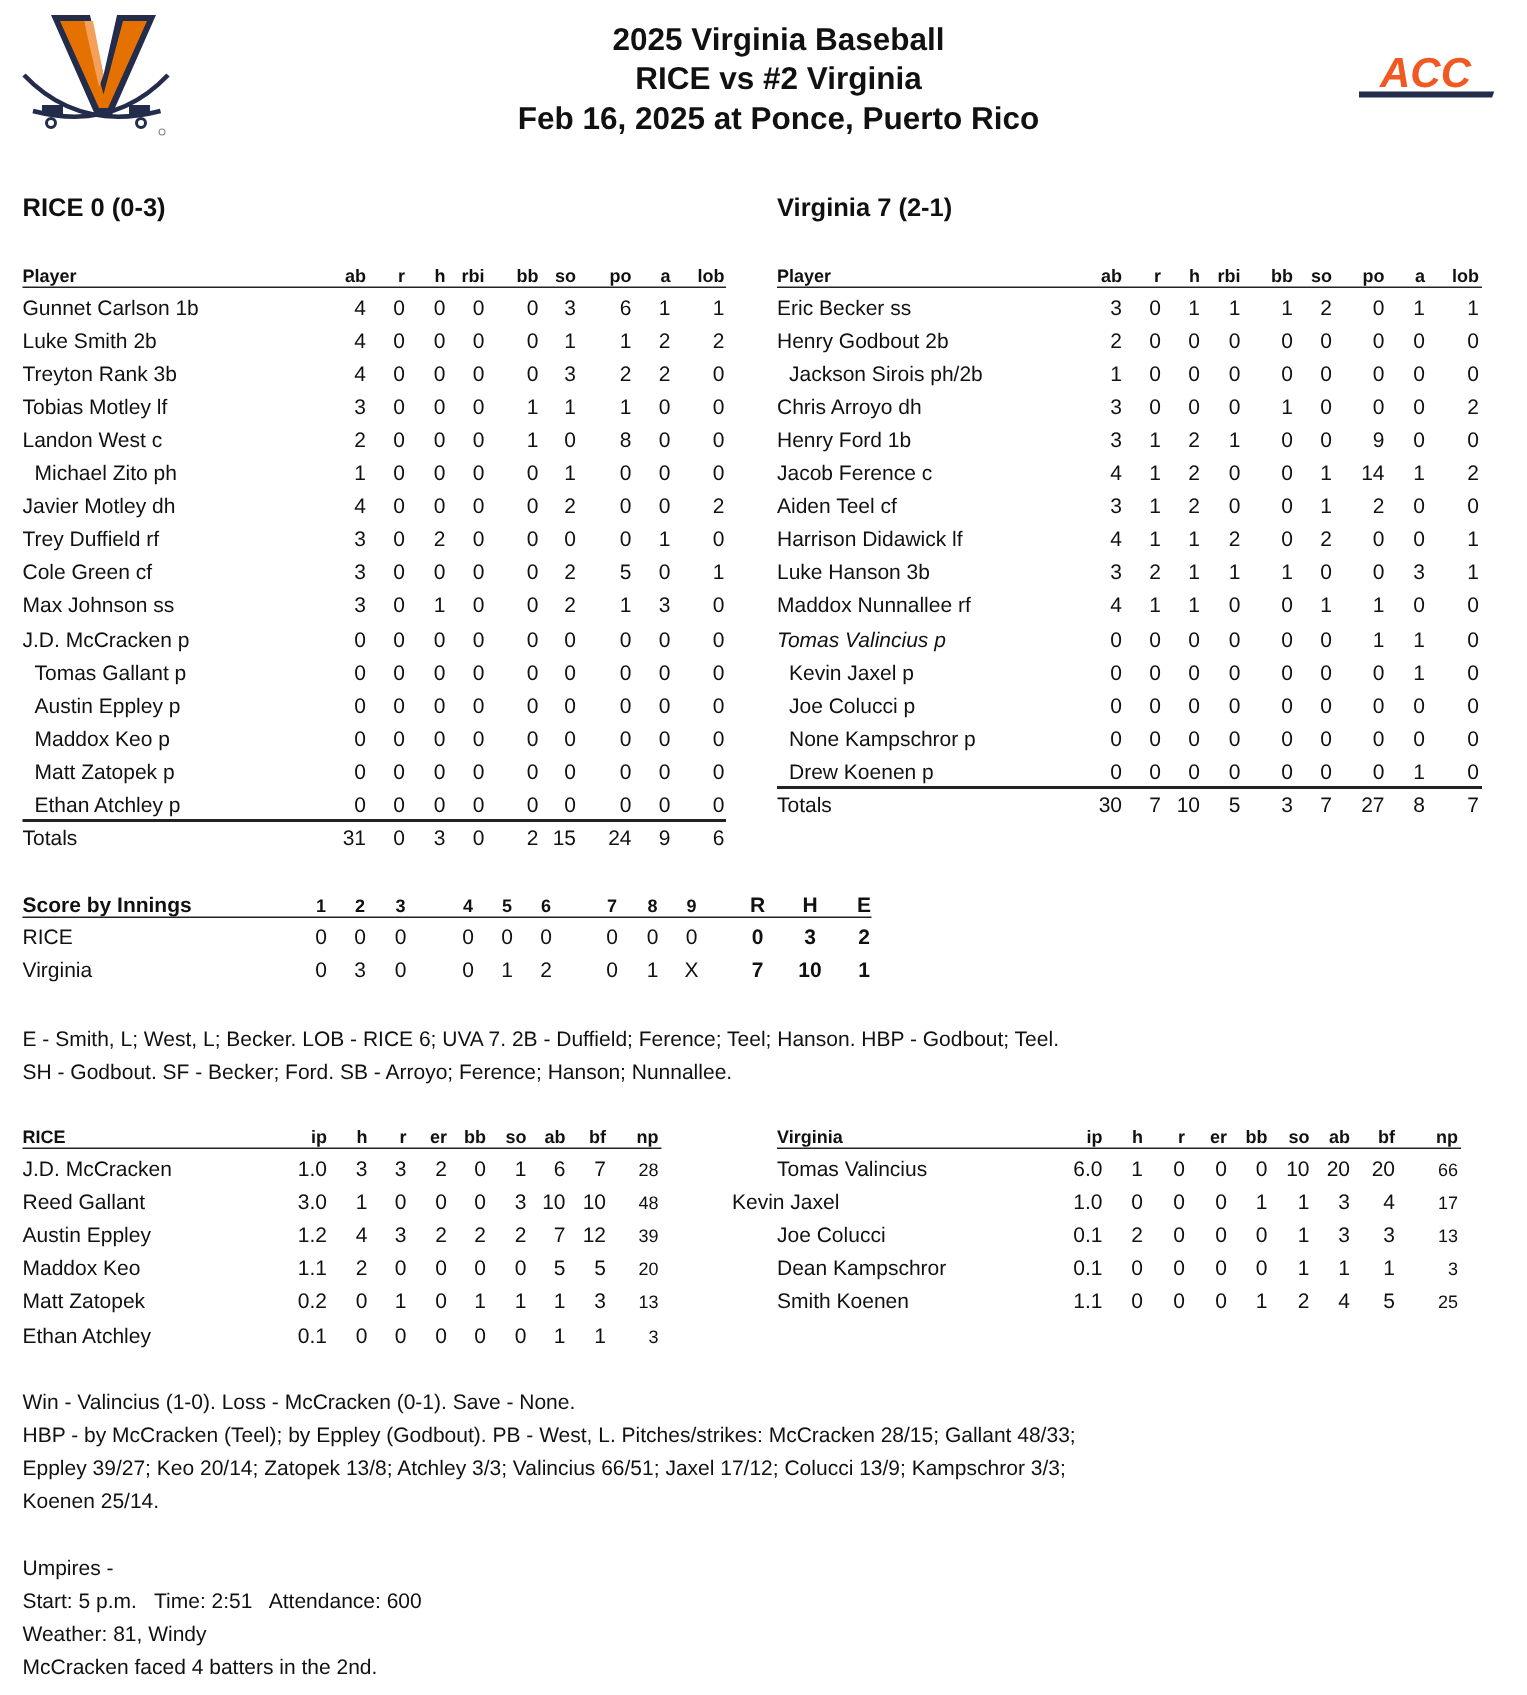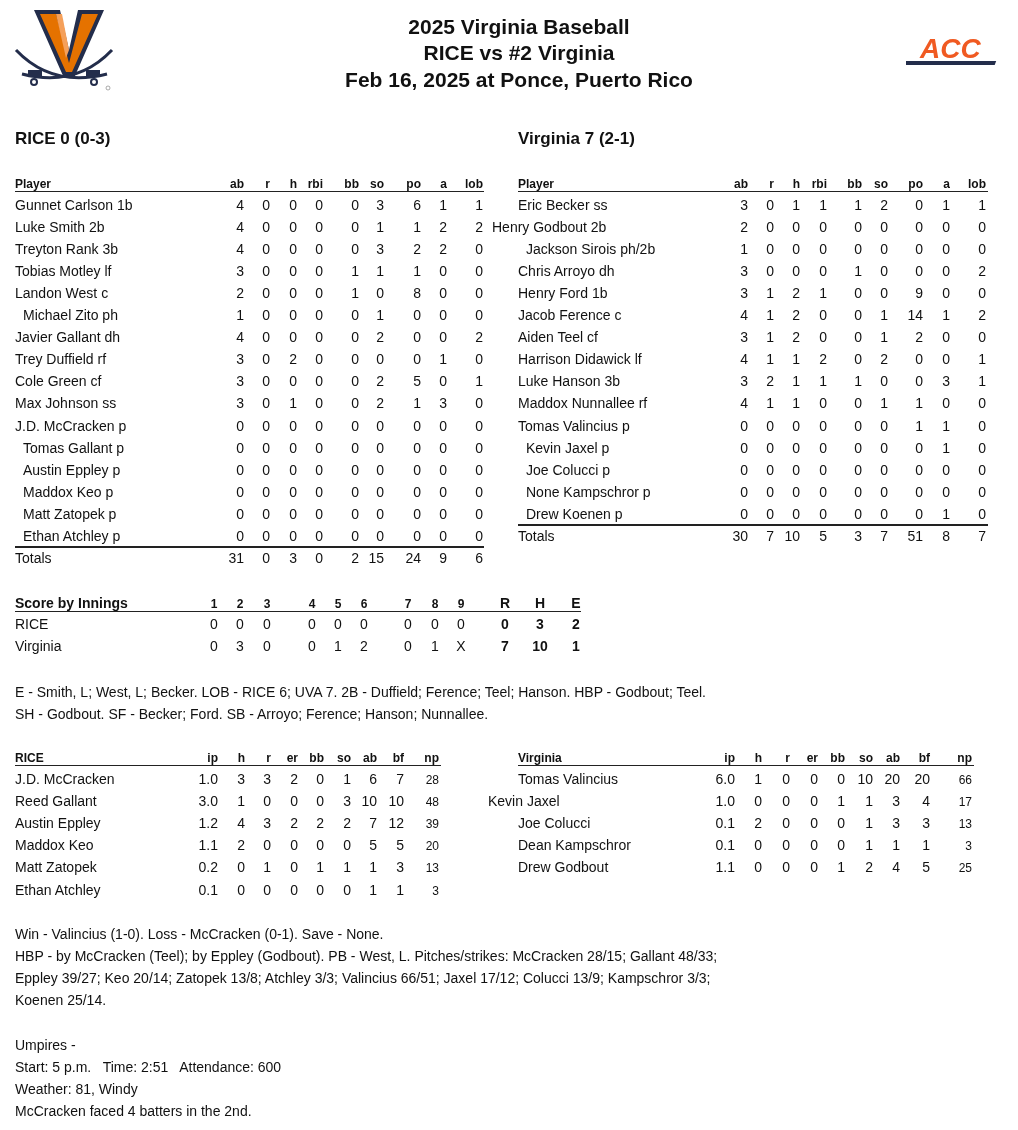--- a/index.html
+++ b/index.html
@@ -120,21 +120,21 @@
     <div class="name" style="left: 23px; top: 307.25px;">Michael Zito ph</div>
     <div class="cell" style="left: 204px; width: 40px; top: 307.25px;">1</div>
     <div class="cell" style="left: 230px; width: 40px; top: 307.25px;">0</div>
     <div class="cell" style="left: 257px; width: 40px; top: 307.25px;">0</div>
     <div class="cell" style="left: 283px; width: 40px; top: 307.25px;">0</div>
     <div class="cell" style="left: 319px; width: 40px; top: 307.25px;">0</div>
     <div class="cell" style="left: 344px; width: 40px; top: 307.25px;">1</div>
     <div class="cell" style="left: 381px; width: 40px; top: 307.25px;">0</div>
     <div class="cell" style="left: 407px; width: 40px; top: 307.25px;">0</div>
     <div class="cell" style="left: 443px; width: 40px; top: 307.25px;">0</div>
-    <div class="name" style="left: 15px; top: 329.3px;">Javier Gallant dh</div>
+    <div class="name" style="left: 15px; top: 329.3px;">Javier Motley dh</div>
     <div class="cell" style="left: 204px; width: 40px; top: 329.3px;">4</div>
     <div class="cell" style="left: 230px; width: 40px; top: 329.3px;">0</div>
     <div class="cell" style="left: 257px; width: 40px; top: 329.3px;">0</div>
     <div class="cell" style="left: 283px; width: 40px; top: 329.3px;">0</div>
     <div class="cell" style="left: 319px; width: 40px; top: 329.3px;">0</div>
     <div class="cell" style="left: 344px; width: 40px; top: 329.3px;">2</div>
     <div class="cell" style="left: 381px; width: 40px; top: 329.3px;">0</div>
     <div class="cell" style="left: 407px; width: 40px; top: 329.3px;">0</div>
     <div class="cell" style="left: 443px; width: 40px; top: 329.3px;">2</div>
     <div class="name" style="left: 15px; top: 351.35px;">Trey Duffield rf</div>
@@ -255,21 +255,21 @@
     <div class="name" style="left: 518px; top: 197px;">Eric Becker ss</div>
     <div class="cell" style="left: 708px; width: 40px; top: 197px;">3</div>
     <div class="cell" style="left: 734px; width: 40px; top: 197px;">0</div>
     <div class="cell" style="left: 760px; width: 40px; top: 197px;">1</div>
     <div class="cell" style="left: 787px; width: 40px; top: 197px;">1</div>
     <div class="cell" style="left: 822px; width: 40px; top: 197px;">1</div>
     <div class="cell" style="left: 848px; width: 40px; top: 197px;">2</div>
     <div class="cell" style="left: 883px; width: 40px; top: 197px;">0</div>
     <div class="cell" style="left: 910px; width: 40px; top: 197px;">1</div>
     <div class="cell" style="left: 946px; width: 40px; top: 197px;">1</div>
-    <div class="name" style="left: 492px; top: 219.05px;">Henry Godbout 2b</div>
+    <div class="name" style="left: 518px; top: 219.05px;">Henry Godbout 2b</div>
     <div class="cell" style="left: 708px; width: 40px; top: 219.05px;">2</div>
     <div class="cell" style="left: 734px; width: 40px; top: 219.05px;">0</div>
     <div class="cell" style="left: 760px; width: 40px; top: 219.05px;">0</div>
     <div class="cell" style="left: 787px; width: 40px; top: 219.05px;">0</div>
     <div class="cell" style="left: 822px; width: 40px; top: 219.05px;">0</div>
     <div class="cell" style="left: 848px; width: 40px; top: 219.05px;">0</div>
     <div class="cell" style="left: 883px; width: 40px; top: 219.05px;">0</div>
     <div class="cell" style="left: 910px; width: 40px; top: 219.05px;">0</div>
     <div class="cell" style="left: 946px; width: 40px; top: 219.05px;">0</div>
     <div class="name" style="left: 526px; top: 241.1px;">Jackson Sirois ph/2b</div>
@@ -345,21 +345,21 @@
     <div class="name" style="left: 518px; top: 395.45px;">Maddox Nunnallee rf</div>
     <div class="cell" style="left: 708px; width: 40px; top: 395.45px;">4</div>
     <div class="cell" style="left: 734px; width: 40px; top: 395.45px;">1</div>
     <div class="cell" style="left: 760px; width: 40px; top: 395.45px;">1</div>
     <div class="cell" style="left: 787px; width: 40px; top: 395.45px;">0</div>
     <div class="cell" style="left: 822px; width: 40px; top: 395.45px;">0</div>
     <div class="cell" style="left: 848px; width: 40px; top: 395.45px;">1</div>
     <div class="cell" style="left: 883px; width: 40px; top: 395.45px;">1</div>
     <div class="cell" style="left: 910px; width: 40px; top: 395.45px;">0</div>
     <div class="cell" style="left: 946px; width: 40px; top: 395.45px;">0</div>
-    <div class="name" style="left: 518px; top: 417.5px;">Tomas Valincius p</div>
+    <div class="name" style="left: 518px; top: 417.5px; font-style: italic;">Tomas Valincius p</div>
     <div class="cell" style="left: 708px; width: 40px; top: 417.5px;">0</div>
     <div class="cell" style="left: 734px; width: 40px; top: 417.5px;">0</div>
     <div class="cell" style="left: 760px; width: 40px; top: 417.5px;">0</div>
     <div class="cell" style="left: 787px; width: 40px; top: 417.5px;">0</div>
     <div class="cell" style="left: 822px; width: 40px; top: 417.5px;">0</div>
     <div class="cell" style="left: 848px; width: 40px; top: 417.5px;">0</div>
     <div class="cell" style="left: 883px; width: 40px; top: 417.5px;">1</div>
     <div class="cell" style="left: 910px; width: 40px; top: 417.5px;">1</div>
     <div class="cell" style="left: 946px; width: 40px; top: 417.5px;">0</div>
     <div class="name" style="left: 526px; top: 439.55px;">Kevin Jaxel p</div>
@@ -403,21 +403,21 @@
     <div class="cell" style="left: 910px; width: 40px; top: 505.7px;">1</div>
     <div class="cell" style="left: 946px; width: 40px; top: 505.7px;">0</div>
     <div class="hdr-line" style="left: 518px; width: 470px; top: 523.75px; height: 2px;"></div>
     <div class="name" style="left: 518px; top: 527.75px;">Totals</div>
     <div class="cell" style="left: 708px; width: 40px; top: 527.75px;">30</div>
     <div class="cell" style="left: 734px; width: 40px; top: 527.75px;">7</div>
     <div class="cell" style="left: 760px; width: 40px; top: 527.75px;">10</div>
     <div class="cell" style="left: 787px; width: 40px; top: 527.75px;">5</div>
     <div class="cell" style="left: 822px; width: 40px; top: 527.75px;">3</div>
     <div class="cell" style="left: 848px; width: 40px; top: 527.75px;">7</div>
-    <div class="cell" style="left: 883px; width: 40px; top: 527.75px;">51</div>
+    <div class="cell" style="left: 883px; width: 40px; top: 527.75px;">27</div>
     <div class="cell" style="left: 910px; width: 40px; top: 527.75px;">8</div>
     <div class="cell" style="left: 946px; width: 40px; top: 527.75px;">7</div>
   </div>
 
 <div id="linescore" class="abs" style="left:0; top:0;">
     <div class="name" style="left: 15px; top: 595px; font-weight: bold; font-size: 14px;">Score by Innings</div>
     <div class="hcell" style="left: 204px; width: 20px; top: 597px; text-align: center;">1</div>
     <div class="hcell" style="left: 230px; width: 20px; top: 597px; text-align: center;">2</div>
     <div class="hcell" style="left: 257px; width: 20px; top: 597px; text-align: center;">3</div>
     <div class="hcell" style="left: 302px; width: 20px; top: 597px; text-align: center;">4</div>
@@ -579,21 +579,21 @@
     <div class="name" style="left: 518px; top: 837.3px;">Dean Kampschror</div>
     <div class="cell" style="left: 695px; width: 40px; top: 837.3px;">0.1</div>
     <div class="cell" style="left: 722px; width: 40px; top: 837.3px;">0</div>
     <div class="cell" style="left: 750px; width: 40px; top: 837.3px;">0</div>
     <div class="cell" style="left: 778px; width: 40px; top: 837.3px;">0</div>
     <div class="cell" style="left: 805px; width: 40px; top: 837.3px;">0</div>
     <div class="cell" style="left: 833px; width: 40px; top: 837.3px;">1</div>
     <div class="cell" style="left: 860px; width: 40px; top: 837.3px;">1</div>
     <div class="cell" style="left: 890px; width: 40px; top: 837.3px;">1</div>
     <div class="cell small" style="left: 932px; width: 40px; top: 839.3px;">3</div>
-    <div class="name" style="left: 518px; top: 859.4px;">Drew Godbout</div>
+    <div class="name" style="left: 518px; top: 859.4px;">Smith Koenen</div>
     <div class="cell" style="left: 695px; width: 40px; top: 859.4px;">1.1</div>
     <div class="cell" style="left: 722px; width: 40px; top: 859.4px;">0</div>
     <div class="cell" style="left: 750px; width: 40px; top: 859.4px;">0</div>
     <div class="cell" style="left: 778px; width: 40px; top: 859.4px;">0</div>
     <div class="cell" style="left: 805px; width: 40px; top: 859.4px;">1</div>
     <div class="cell" style="left: 833px; width: 40px; top: 859.4px;">2</div>
     <div class="cell" style="left: 860px; width: 40px; top: 859.4px;">4</div>
     <div class="cell" style="left: 890px; width: 40px; top: 859.4px;">5</div>
     <div class="cell small" style="left: 932px; width: 40px; top: 861.4px;">25</div>
   </div>

